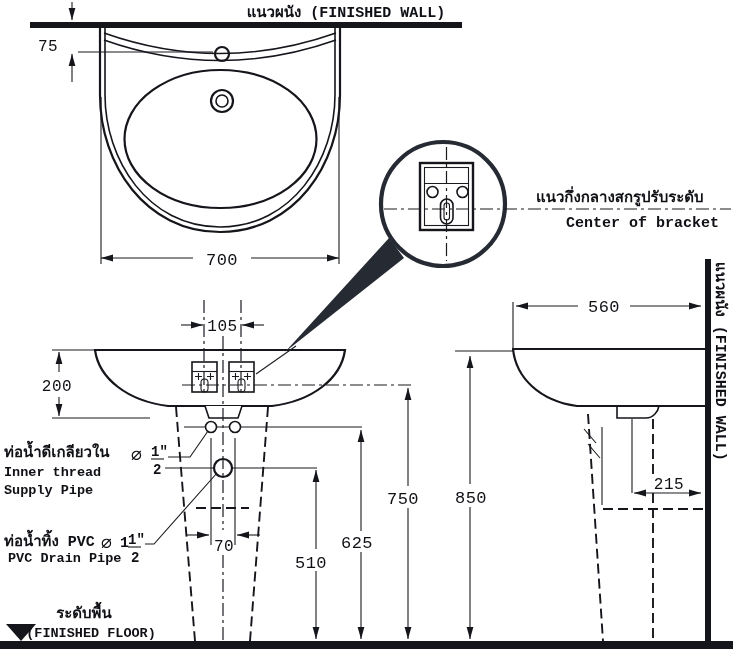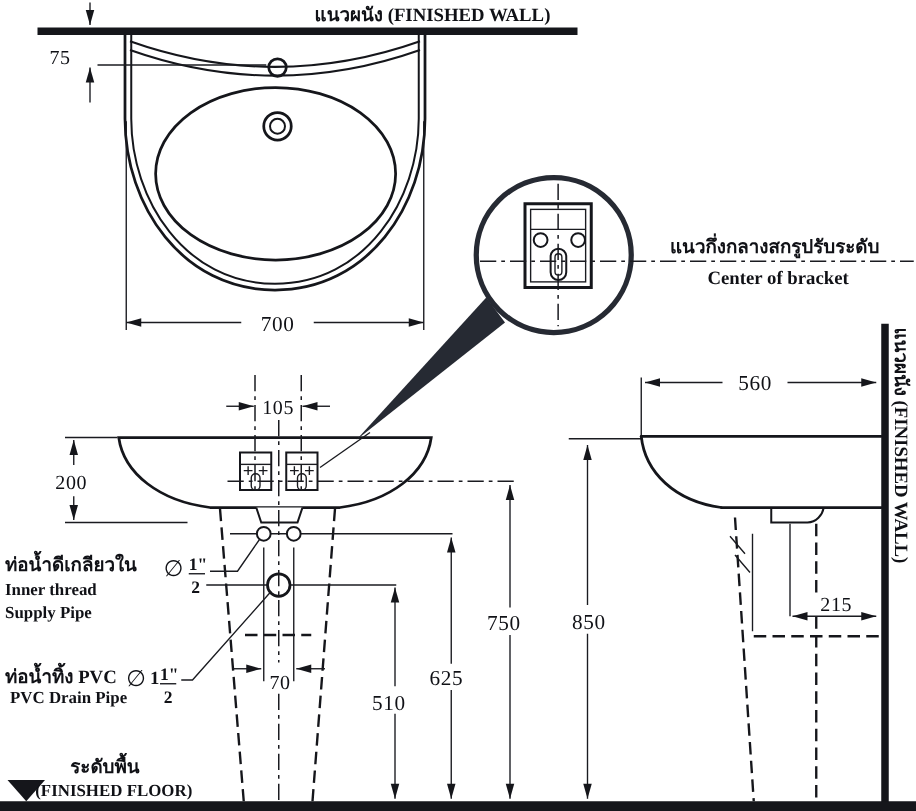--- a/index.html
+++ b/index.html
@@ -1,17 +1,17 @@
 <!DOCTYPE html>
 <html><head>
 <meta charset="utf-8">
 <style>
   html,body{margin:0;padding:0;background:#fff;}
   .stage{position:relative;width:733px;height:649px;background:#fff;overflow:hidden;
-         font-family:Liberation Serif, serif;}
+         font-family:Liberation Mono, monospace;}
   svg{display:block;}
   .ol   {stroke:#15161b;stroke-width:2.2;fill:none;stroke-linecap:round;}
   .olf  {stroke:#15161b;stroke-width:2.2;fill:#fff;}
   .med  {stroke:#15161b;stroke-width:1.6;fill:none;}
   .medf {stroke:#15161b;stroke-width:1.6;fill:#fff;}
   .thin {stroke:#1a1b20;stroke-width:1.1;fill:none;}
   .dash {stroke:#15161b;stroke-width:1.9;fill:none;stroke-dasharray:10 5;}
   .dd   {stroke:#1a1b20;stroke-width:1.2;fill:none;stroke-dasharray:13 4 3 4;}
   .blk  {fill:#15161b;stroke:none;}
   text  {fill:#101116;}

